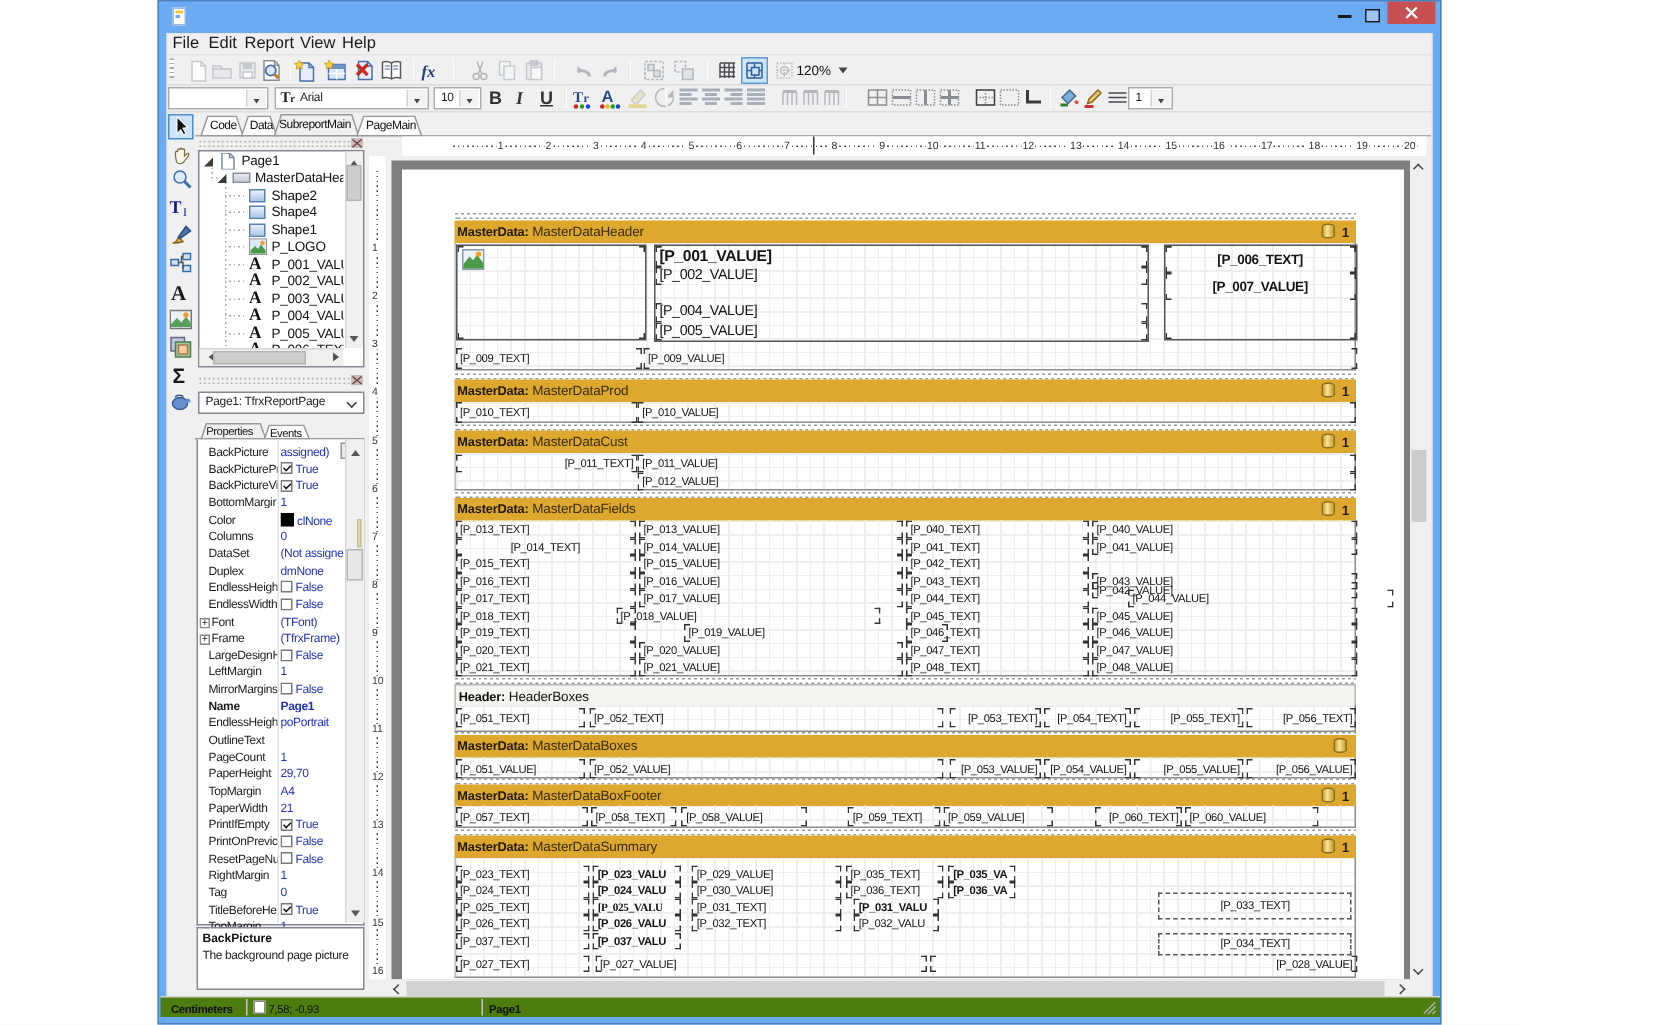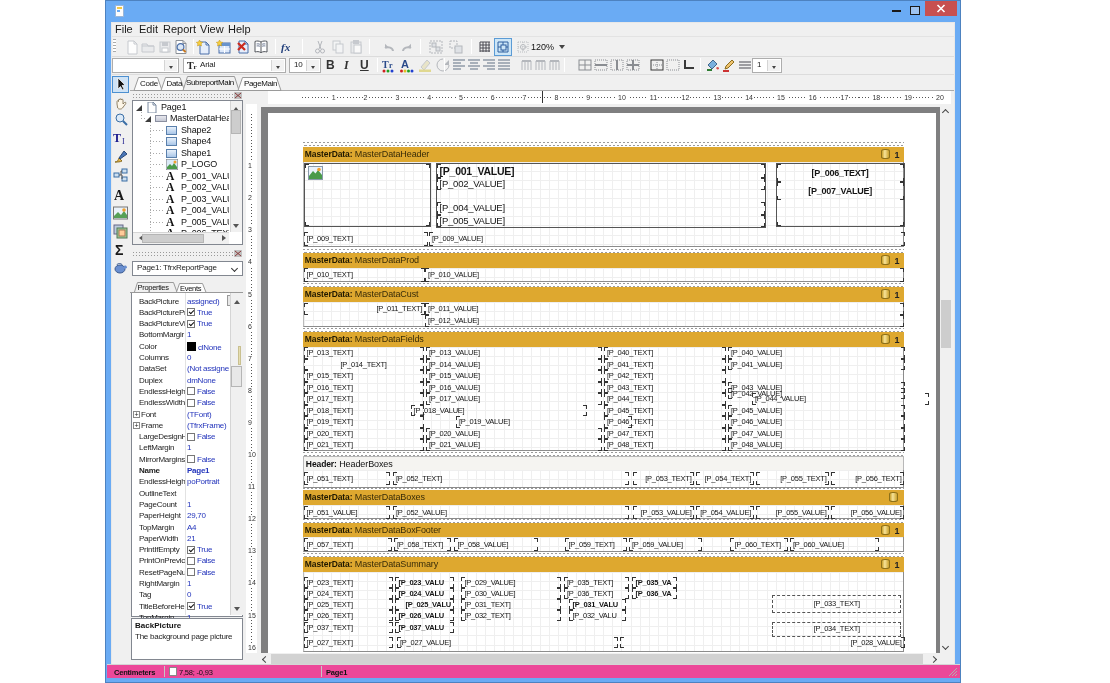--- a/index.html
+++ b/index.html
@@ -695,41 +695,41 @@
 <div class="band" style="left:196.60000000000002px;top:521.7px;height:29.5px">
 <div class="bhead"><b>&nbsp;MasterData:</b> MasterDataBoxFooter</div>
 <div class="dbico" style="right:14px;top:2.5px"></div>
 <div class="bnum" style="right:4px;top:3px">1</div>
 <div class="bcont" style="top:14.5px;height:15px;border-left:1px solid #bbb">
 <div class="o rt" style="left:0.0px;top:1px;width:88px;height:13px;font-size:7.5px;text-align:left;padding-left:3px;padding-right:3px;line-height:13px;"><i class="l"></i><i class="r"></i><span style="">[P_057_TEXT]</span></div>
 <div class="o rt" style="left:90.39999999999998px;top:1px;width:57.5px;height:13px;font-size:7.5px;text-align:left;padding-left:3px;padding-right:3px;line-height:13px;"><i class="l"></i><i class="r"></i><span style="">[P_058_TEXT]</span></div>
 <div class="o rt" style="left:150.89999999999998px;top:1px;width:84px;height:13px;font-size:7.5px;text-align:left;padding-left:3px;padding-right:3px;line-height:13px;"><i class="l"></i><i class="r"></i><span style="">[P_058_VALUE]</span></div>
 <div class="o rt" style="left:261.9px;top:1px;width:62px;height:13px;font-size:7.5px;text-align:left;padding-left:3px;padding-right:3px;line-height:13px;"><i class="l"></i><i class="r"></i><span style="">[P_059_TEXT]</span></div>
 <div class="o rt" style="left:325.4px;top:1px;width:73px;height:13px;font-size:7.5px;text-align:left;padding-left:3px;padding-right:3px;line-height:13px;"><i class="l"></i><i class="r"></i><span style="">[P_059_VALUE]</span></div>
-<div class="o rt" style="left:426.4px;top:1px;width:58.5px;height:13px;font-size:7.5px;text-align:center;padding-left:0;padding-right:3px;line-height:13px;"><i class="l"></i><i class="r"></i><span style="">[P_060_TEXT]</span></div>
+<div class="o rt" style="left:426.4px;top:1px;width:58.5px;height:13px;font-size:7.5px;text-align:right;padding-left:0;padding-right:3px;line-height:13px;"><i class="l"></i><i class="r"></i><span style="">[P_060_TEXT]</span></div>
 <div class="o rt" style="left:486.4px;top:1px;width:89.5px;height:13px;font-size:7.5px;text-align:left;padding-left:3px;padding-right:3px;line-height:13px;"><i class="l"></i><i class="r"></i><span style="">[P_060_VALUE]</span></div>
 </div>
     </div>
 <div class="band" style="left:196.60000000000002px;top:555.7px;height:95px">
 <div class="bhead"><b>&nbsp;MasterData:</b> MasterDataSummary</div>
 <div class="dbico" style="right:14px;top:2.5px"></div>
 <div class="bnum" style="right:4px;top:3px">1</div>
 <div class="bcont" style="top:15px;height:80px;border-left:1px solid #bbb">
 <div class="o rt" style="left:0.0px;top:5.8px;width:89.5px;height:11px;font-size:7.5px;text-align:left;padding-left:3px;padding-right:3px;line-height:11px;"><i class="l"></i><i class="r"></i><span style="">[P_023_TEXT]</span></div>
 <div class="o rt" style="left:91.89999999999998px;top:5.8px;width:58.5px;height:11px;font-size:7.5px;font-weight:bold;text-align:left;padding-left:3px;padding-right:3px;line-height:11px;"><i class="l"></i><i class="r"></i><span style="">[P_023_VALU</span></div>
 <div class="o rt" style="left:157.89999999999998px;top:5.8px;width:100px;height:11px;font-size:7.5px;text-align:left;padding-left:3px;padding-right:3px;line-height:11px;"><i class="l"></i><i class="r"></i><span style="">[P_029_VALUE]</span></div>
 <div class="o rt" style="left:260.4px;top:5.8px;width:65px;height:11px;font-size:7.5px;text-align:left;padding-left:3px;padding-right:3px;line-height:11px;"><i class="l"></i><i class="r"></i><span style="">[P_035_TEXT]</span></div>
 <div class="o rt" style="left:328.9px;top:5.8px;width:44.5px;height:11px;font-size:7.5px;font-weight:bold;text-align:left;padding-left:3px;padding-right:3px;line-height:11px;"><i class="l"></i><i class="r"></i><span style="">[P_035_VA</span></div>
 <div class="o rt" style="left:0.0px;top:16.8px;width:89.5px;height:11px;font-size:7.5px;text-align:left;padding-left:3px;padding-right:3px;line-height:11px;"><i class="l"></i><i class="r"></i><span style="">[P_024_TEXT]</span></div>
 <div class="o rt" style="left:91.89999999999998px;top:16.8px;width:58.5px;height:11px;font-size:7.5px;font-weight:bold;text-align:left;padding-left:3px;padding-right:3px;line-height:11px;"><i class="l"></i><i class="r"></i><span style="">[P_024_VALU</span></div>
 <div class="o rt" style="left:157.89999999999998px;top:16.8px;width:100px;height:11px;font-size:7.5px;text-align:left;padding-left:3px;padding-right:3px;line-height:11px;"><i class="l"></i><i class="r"></i><span style="">[P_030_VALUE]</span></div>
 <div class="o rt" style="left:260.4px;top:16.8px;width:65px;height:11px;font-size:7.5px;text-align:left;padding-left:3px;padding-right:3px;line-height:11px;"><i class="l"></i><i class="r"></i><span style="">[P_036_TEXT]</span></div>
 <div class="o rt" style="left:328.9px;top:16.8px;width:44.5px;height:11px;font-size:7.5px;font-weight:bold;text-align:left;padding-left:3px;padding-right:3px;line-height:11px;"><i class="l"></i><i class="r"></i><span style="">[P_036_VA</span></div>
 <div class="o rt" style="left:0.0px;top:27.8px;width:89.5px;height:11px;font-size:7.5px;text-align:left;padding-left:3px;padding-right:3px;line-height:11px;"><i class="l"></i><i class="r"></i><span style="">[P_025_TEXT]</span></div>
-<div class="o rt" style="left:91.89999999999998px;top:27.8px;width:58.5px;height:11px;font-size:7.5px;font-weight:bold;text-align:right;padding-left:3px;padding-right:3px;line-height:11px;"><i class="l"></i><i class="r"></i><span style="">[P_025_VALU</span></div>
+<div class="o rt" style="left:91.89999999999998px;top:27.8px;width:58.5px;height:11px;font-size:7.5px;font-weight:bold;text-align:left;padding-left:3px;padding-right:3px;line-height:11px;font-family:Liberation Serif, serif;"><i class="l"></i><i class="r"></i><span style="">[P_025_VALU</span></div>
 <div class="o rt" style="left:157.89999999999998px;top:27.8px;width:100px;height:11px;font-size:7.5px;text-align:left;padding-left:3px;padding-right:3px;line-height:11px;"><i class="l"></i><i class="r"></i><span style="">[P_031_TEXT]</span></div>
 <div class="o rt" style="left:265.9px;top:27.8px;width:57px;height:11px;font-size:7.5px;font-weight:bold;text-align:left;padding-left:3px;padding-right:3px;line-height:11px;"><i class="l"></i><i class="r"></i><span style="">[P_031_VALU</span></div>
 <div class="o rt" style="left:0.0px;top:38.8px;width:89.5px;height:11px;font-size:7.5px;text-align:left;padding-left:3px;padding-right:3px;line-height:11px;"><i class="l"></i><i class="r"></i><span style="">[P_026_TEXT]</span></div>
 <div class="o rt" style="left:91.89999999999998px;top:38.8px;width:58.5px;height:11px;font-size:7.5px;font-weight:bold;text-align:left;padding-left:3px;padding-right:3px;line-height:11px;"><i class="l"></i><i class="r"></i><span style="">[P_026_VALU</span></div>
 <div class="o rt" style="left:157.89999999999998px;top:38.8px;width:100px;height:11px;font-size:7.5px;text-align:left;padding-left:3px;padding-right:3px;line-height:11px;"><i class="l"></i><i class="r"></i><span style="">[P_032_TEXT]</span></div>
 <div class="o rt" style="left:265.9px;top:38.8px;width:57px;height:11px;font-size:7.5px;font-weight:normal;text-align:left;padding-left:3px;padding-right:3px;line-height:11px;"><i class="l"></i><i class="r"></i><span style="">[P_032_VALU</span></div>
 <div class="o rt" style="left:0.0px;top:50.3px;width:89.5px;height:11px;font-size:7.5px;text-align:left;padding-left:3px;padding-right:3px;line-height:11px;"><i class="l"></i><i class="r"></i><span style="">[P_037_TEXT]</span></div>
 <div class="o rt" style="left:91.89999999999998px;top:50.3px;width:58.5px;height:11px;font-size:7.5px;font-weight:bold;text-align:left;padding-left:3px;padding-right:3px;line-height:11px;"><i class="l"></i><i class="r"></i><span style="">[P_037_VALU</span></div>
 <div class="o rt" style="left:0.0px;top:65.8px;width:89.5px;height:11px;font-size:7.5px;text-align:left;padding-left:3px;padding-right:3px;line-height:11px;"><i class="l"></i><i class="r"></i><span style="">[P_027_TEXT]</span></div>
 <div class="o rt" style="left:93.39999999999998px;top:65.8px;width:221px;height:11px;font-size:7.5px;text-align:left;padding-left:3px;padding-right:3px;line-height:11px;"><i class="l"></i><i class="r"></i><span style="">[P_027_VALUE]</span></div>
@@ -741,21 +741,21 @@
 </div>
     </div>
 <div class="sb" style="left:833.5px;top:102.5px;width:12px;height:549.5px;background:#f0f0f0"></div>
 <div class="ab" style="left:836.5px;top:109px;width:5px;height:5px;border-top:1.6px solid #444;border-right:1.6px solid #444;transform:rotate(-45deg)"></div>
 <div class="ab" style="left:836.5px;top:643px;width:5px;height:5px;border-bottom:1.6px solid #444;border-right:1.6px solid #444;transform:rotate(45deg)"></div>
 <div class="sbt" style="left:834.5px;top:299px;width:10px;height:48px;background:#cdcdcd;border:none"></div>
 <div class="sb" style="left:151.5px;top:652px;width:694px;height:11.5px;background:#f0f0f0"></div>
 <div class="ab" style="left:157px;top:655.5px;width:5px;height:5px;border-bottom:1.6px solid #444;border-left:1.6px solid #444;transform:rotate(45deg)"></div>
 <div class="ab" style="left:825px;top:655.5px;width:5px;height:5px;border-top:1.6px solid #444;border-right:1.6px solid #444;transform:rotate(45deg)"></div>
 <div class="sbt" style="left:165px;top:652.5px;width:652px;height:10.5px;background:#d2d2d2;border:none"></div>
-<div class="ab" style="left:1px;top:663px;width:853px;height:13.5px;background:#ec4899;border-top:1px solid #d5d5d5">
+<div class="ab" style="left:1px;top:663px;width:853px;height:13.5px;background:#4d7c0f;border-top:1px solid #d5d5d5">
       <div class="ab" style="left:57px;top:1px;height:11px;width:1px;background:#c5c5c5"></div>
       <div class="ab" style="left:214px;top:1px;height:11px;width:1px;background:#c5c5c5"></div>
       <div class="ab" style="left:7px;top:2.5px;font-size:7.5px;letter-spacing:-0.2px;font-weight:bold;color:#111">Centimeters</div>
       <div class="ab" style="left:62px;top:2px;width:8px;height:9px;border:1px solid #888;background:#fff"></div>
       <div class="ab" style="left:72px;top:2.5px;font-size:7.5px;letter-spacing:-0.2px;color:#111">7,58; -0,93</div>
       <div class="ab" style="left:219px;top:2.5px;font-size:7.5px;letter-spacing:-0.2px;font-weight:bold;color:#111">Page1</div>
       <svg class="ab" style="right:2px;bottom:1px" width="9" height="9" viewBox="0 0 9 9">
         <path d="M8 0L0 8M8 3L3 8M8 6L6 8" stroke="#b0b0b0"></path>
       </svg>
     </div>

